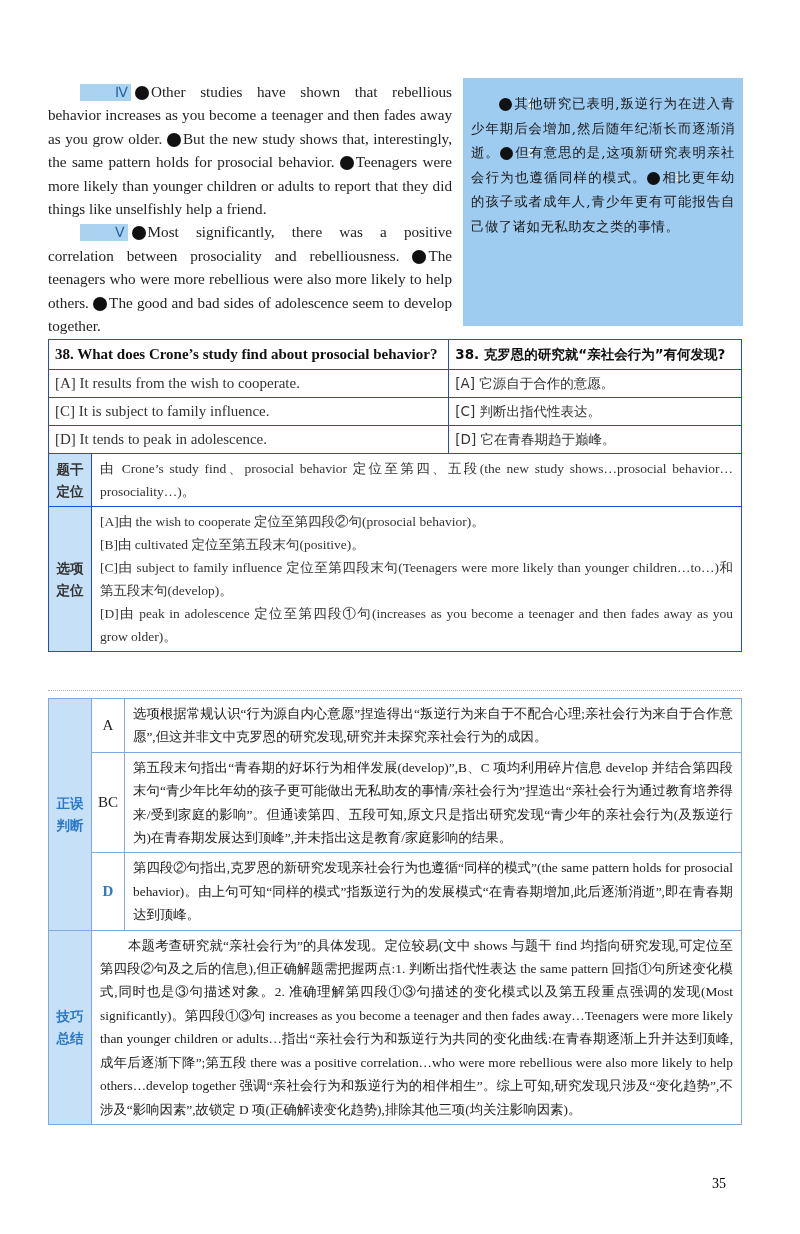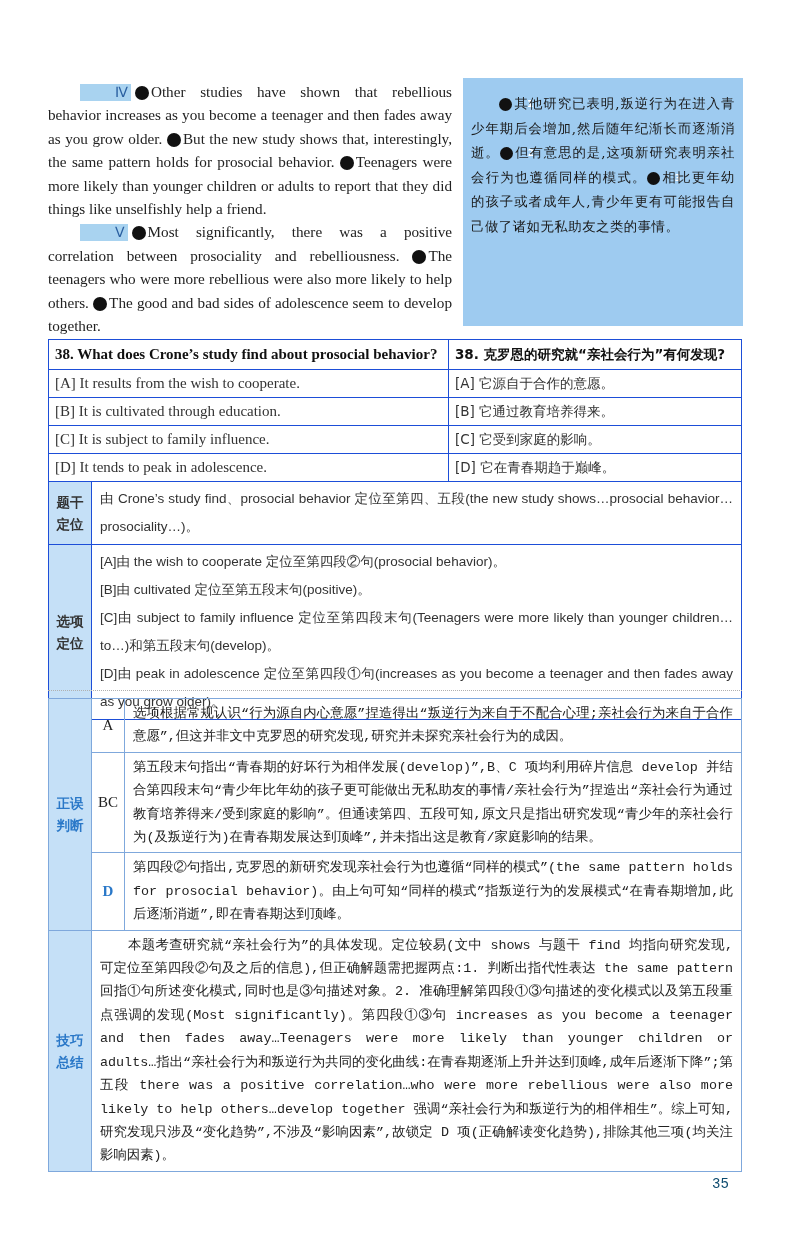--- a/index.html
+++ b/index.html
@@ -43,44 +43,44 @@
     font-size: 13.5px; color: #333; vertical-align: middle;
   }
   .qtable .qhead { font-weight: bold; font-size: 13.5px; color: #111; height: 29px; }
   .qtable .en { font-family: "Liberation Serif", serif; font-size: 15px; }
   .qtable .zh { font-family: "DejaVu Sans", sans-serif; font-size: 13.5px; }
   .label-cell {
     background: #c5e0f7; color: #2a78c8; font-weight: bold; text-align: center;
     font-family: "DejaVu Sans", sans-serif; font-size: 13.5px; line-height: 22px;
     width: 30px; padding: 0 !important; margin-left: 7px;
   }
-  .expl { font-family: Liberation Sans, sans-serif; font-size: 14.6px; line-height: 28px; padding: 3px 8px !important; text-align: justify; margin-left: 37px; }
+  .expl { font-family: Liberation Serif, serif; font-size: 14.6px; line-height: 23px; padding: 3px 8px !important; text-align: justify; margin-left: 37px; }
 
   .divider {
     position: absolute; left: 48px; top: 690px; width: 694px;
     border-top: 1px dotted #b0b0b0;
   }
   .jtable {
     position: absolute; left: 48px; top: 698px; width: 694px;
     border: 1.5px solid #5b8fd0;
   }
   .jtable td { border: 1px solid #7fa8dc; vertical-align: middle; }
   .jtable .opt {
     width: 30px; text-align: center; font-family: "Liberation Serif", serif;
     font-size: 15px; color: #222;
   }
   .jtable .opt.correct { color: #2a78c8; font-weight: bold; }
   .jtable .txt {
-    font-family: Liberation Mono, monospace; font-size: 13.4px; line-height: 23.4px;
+    font-family: Liberation Serif, serif; font-size: 13.4px; line-height: 23.4px;
     padding: 3px 8px; text-align: justify; color: #222;
   }
   .jtable .label-cell { width: 42px; text-align: center; }
   .page-num {
     position: absolute; left: 712px; top: 1176px;
-    font-family: Liberation Mono, monospace; font-size: 14px; color: #0c4a6e;
+    font-family: Liberation Serif, serif; font-size: 14px; color: #000000;
   }
 </style>
 </head>
 <body>
 
 <div class="passage">
   <p>
     <span class="para-mark">Ⅳ</span><span class="num">1</span><span>Other studies have shown that rebellious behavior increases as you become a teenager and then fades away as you grow older.</span>
     <span class="num">2</span><span>But the new study shows that, interestingly, the same pattern holds for prosocial behavior.</span>
     <span class="num">3</span><span>Teenagers were more likely than younger children or adults to report that they did things like unselfishly help a friend.</span>
@@ -102,26 +102,22 @@
   <tbody>
       <tr>
     <td colspan="2" class="qhead en" style="width:378px">38. What does Crone’s study find about prosocial behavior?</td>
     <td class="qhead zh">38. 克罗恩的研究就“亲社会行为”有何发现?</td>
   </tr>
   <tr>
     <td colspan="2" class="en">[A] It results from the wish to cooperate.</td>
     <td class="zh">[A] 它源自于合作的意愿。</td>
   </tr>
   <tr>
-    <td colspan="2" class="en">[B] It is cultivated through education.</td>
-    <td class="zh">[B] 它通过教育培养得来。</td>
-  </tr>
-  <tr>
     <td colspan="2" class="en">[C] It is subject to family influence.</td>
-    <td class="zh">[C] 它受到家庭的影响。</td>
+    <td class="zh">[C] 判断出指代性表达。</td>
   </tr>
   <tr>
     <td colspan="2" class="en">[D] It tends to peak in adolescence.</td>
     <td class="zh">[D] 它在青春期趋于巅峰。</td>
   </tr>
   <tr>
     <td class="label-cell" style="width:42px"><span style="display:inline-block;width:30px;word-break:break-all;">题干定位</span></td>
     <td colspan="2" class="expl">由 Crone’s study find、prosocial behavior 定位至第四、五段(the new study shows…prosocial behavior…prosociality…)。</td>
   </tr>
   <tr>

